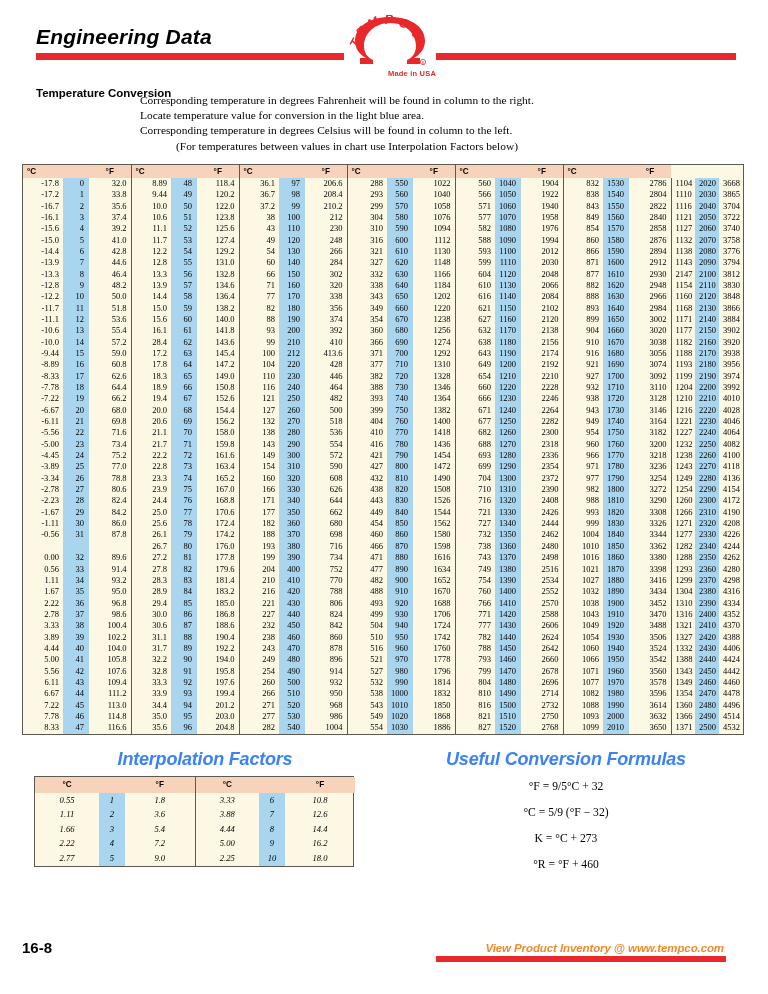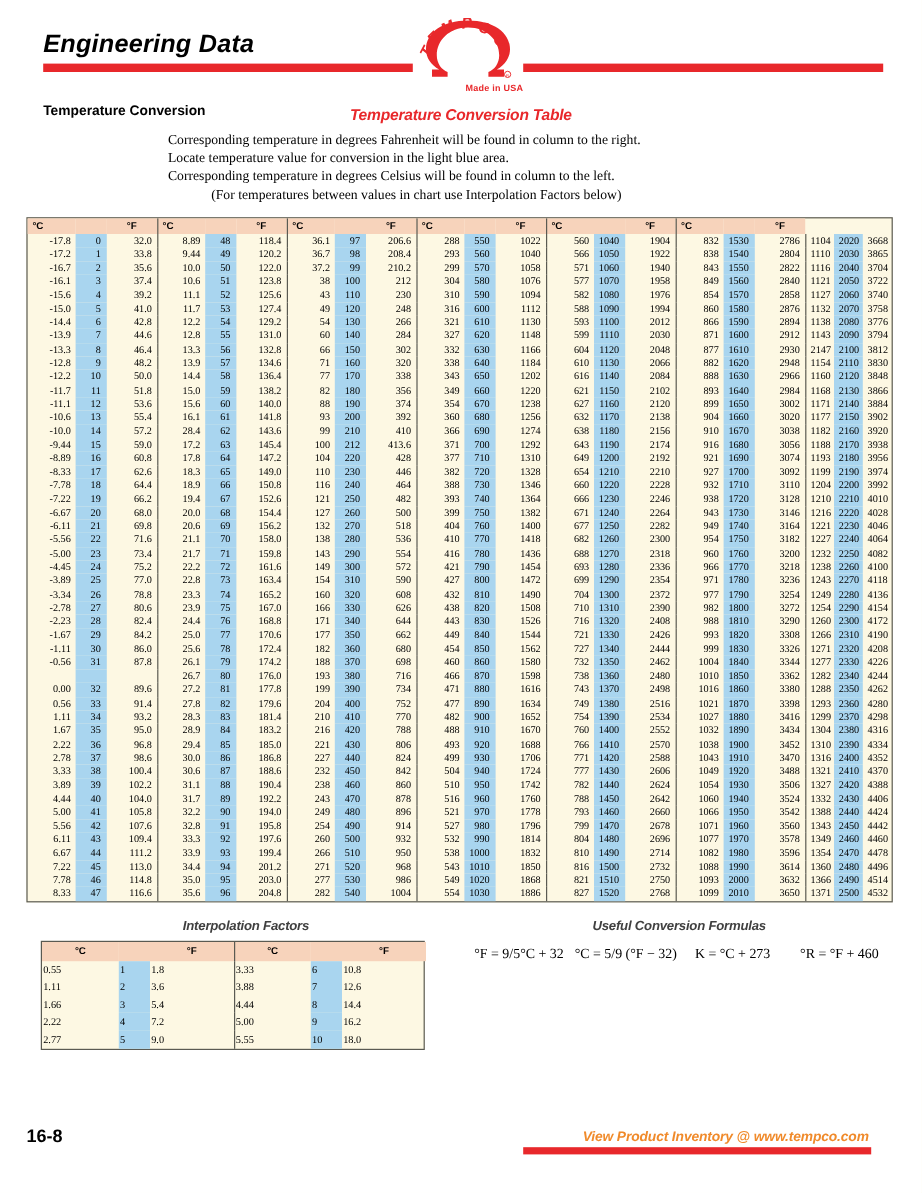--- a/index.html
+++ b/index.html
@@ -162,22 +162,22 @@
     width: 366px;
   }
   .formulas {
     width: 356px;
   }
   .sect-title {
     text-align: center;
     font-family: "Liberation Sans", sans-serif;
     font-style: italic;
     font-weight: bold;
-    font-size: 11px;
-    color: #404040;
+    font-size: 18px;
+    color: #3b82f6;
     letter-spacing: -0.2px;
     margin-bottom: 6px;
   }
   .interp-box {
     border: 1px solid #5a5a52;
     background: #fdf8e3;
     width: 320px;
     margin-left: 12px;
     box-sizing: border-box;
   }
@@ -192,32 +192,34 @@
     font-family: "Liberation Sans", sans-serif;
     font-weight: bold;
     font-size: 8.2px;
     height: 14px;
     text-align: center;
     border: none;
   }
   table.interp-t td {
     height: 12.6px;
     line-height: 12.6px;
+    text-align: center;
     font-size: 8.6px;
     border: none;
+    font-style: italic;
   }
   table.interp-t td.hl { background: #a9d5ef; }
   table.interp-t td.sep, table.interp-t th.sep { border-left: 1px solid #5a5a52; }
   col.i-c { width: 64px; }
   col.i-h { width: 26px; }
   col.i-f { width: 70px; }
 
   .formula-grid {
     display: grid;
-    grid-template-columns: 1fr 1fr 1fr 1fr;
+    grid-template-columns: 1fr;
     row-gap: 13px;
     font-size: 11.6px;
     padding-top: 4px;
   }
   .formula-grid div {
     text-align: center;
     white-space: nowrap;
   }
 
   
@@ -280,21 +282,20 @@
           <text x="54" y="11" transform="rotate(18 54 11)">C</text>
           <text x="66" y="19" transform="rotate(40 66 19)">O</text>
         </g>
         <circle cx="79" cy="47" r="2.6" fill="none" stroke="#e8282b" stroke-width="0.8"></circle>
         <text x="79" y="49" font-size="3.4" fill="#e8282b" text-anchor="middle" font-family="Liberation Sans, sans-serif">R</text>
       </svg>
       <div class="logo-madein">Made in USA</div>
     </div>
   </div>
 
-  <div class="tbl-title">Temperature Conversion Table</div>
   <div class="intro">
     <div>Corresponding temperature in degrees Fahrenheit will be found in column to the right.</div>
     <div>Locate temperature value for conversion in the light blue area.</div>
     <div>Corresponding temperature in degrees Celsius will be found in column to the left.</div>
     <div class="ind">(For temperatures between values in chart use Interpolation Factors below)</div>
   </div>
 
   <div class="maintable-wrap">
     <table class="conv">
       <colgroup>
@@ -1525,21 +1526,21 @@
                 <td class="hl">4</td>
                 <td>7.2</td>
                 <td class="sep">5.00</td>
                 <td class="hl">9</td>
                 <td>16.2</td>
               </tr>
               <tr>
                 <td>2.77</td>
                 <td class="hl">5</td>
                 <td>9.0</td>
-                <td class="sep">5.55</td>
+                <td class="sep">2.25</td>
                 <td class="hl">10</td>
                 <td>18.0</td>
               </tr>
             </tbody>
         </table>
       </div>
     </div>
 
     <div class="formulas">
       <div class="sect-title">Useful Conversion Formulas</div>

